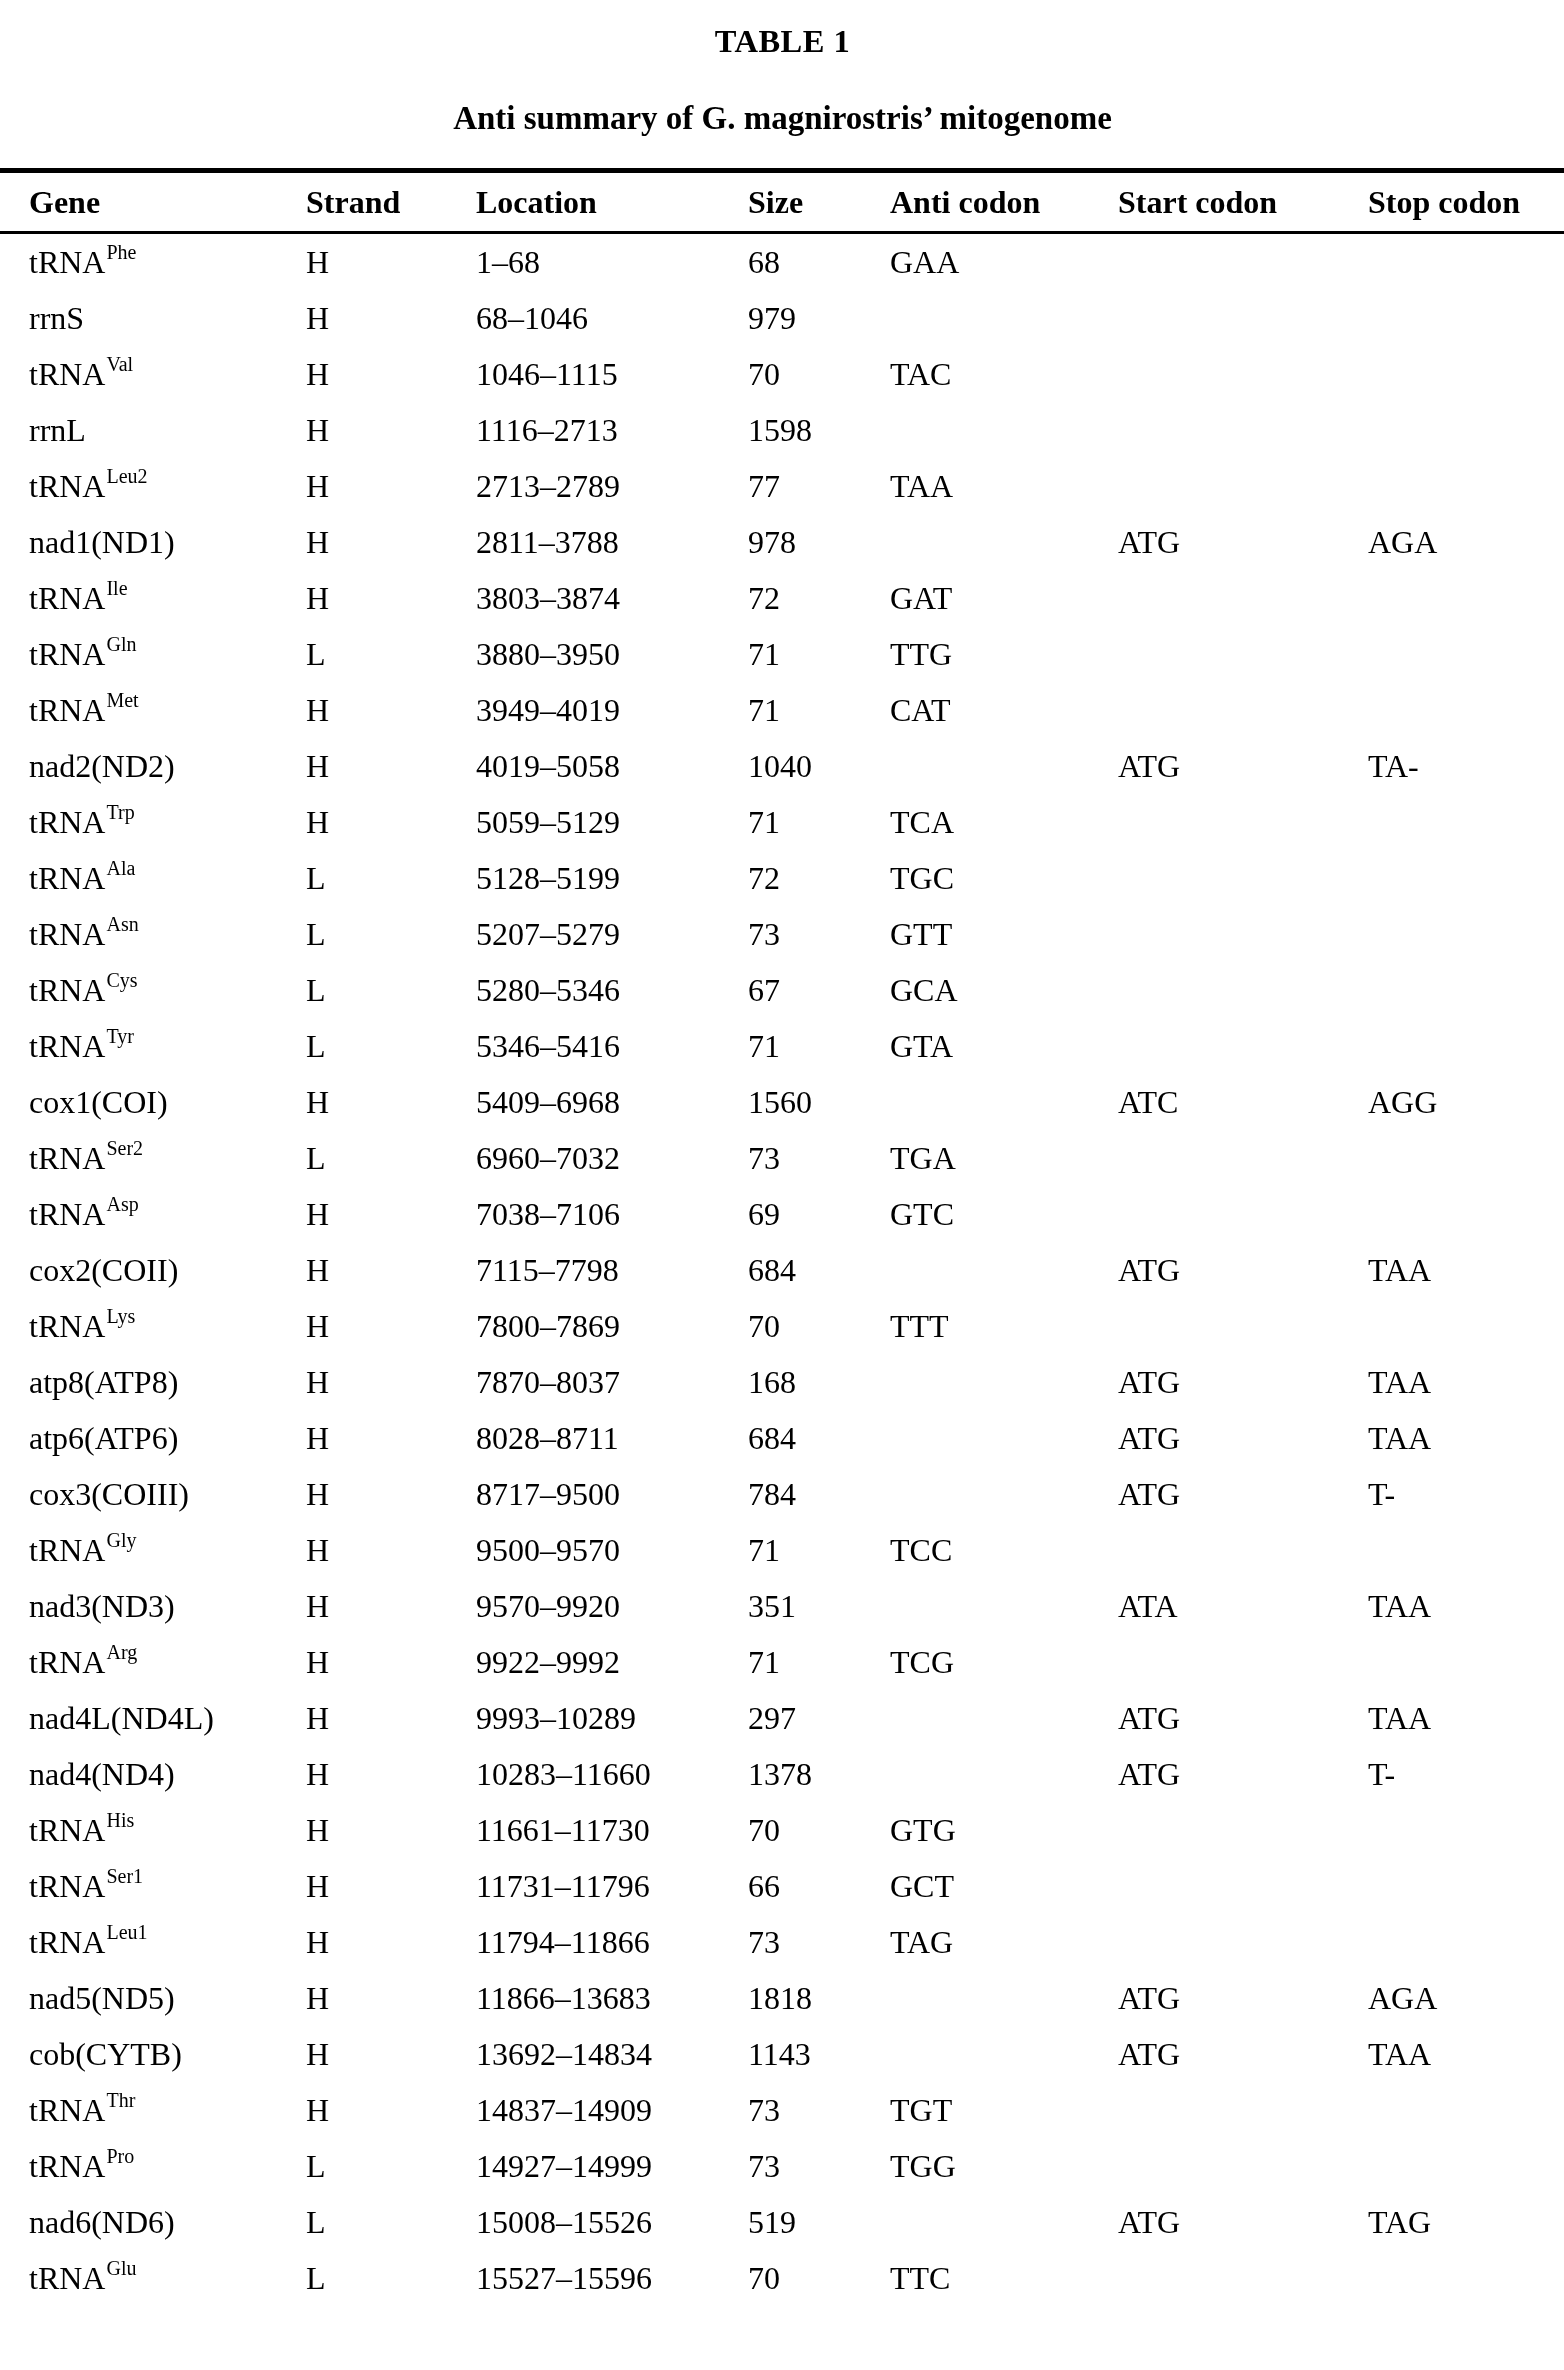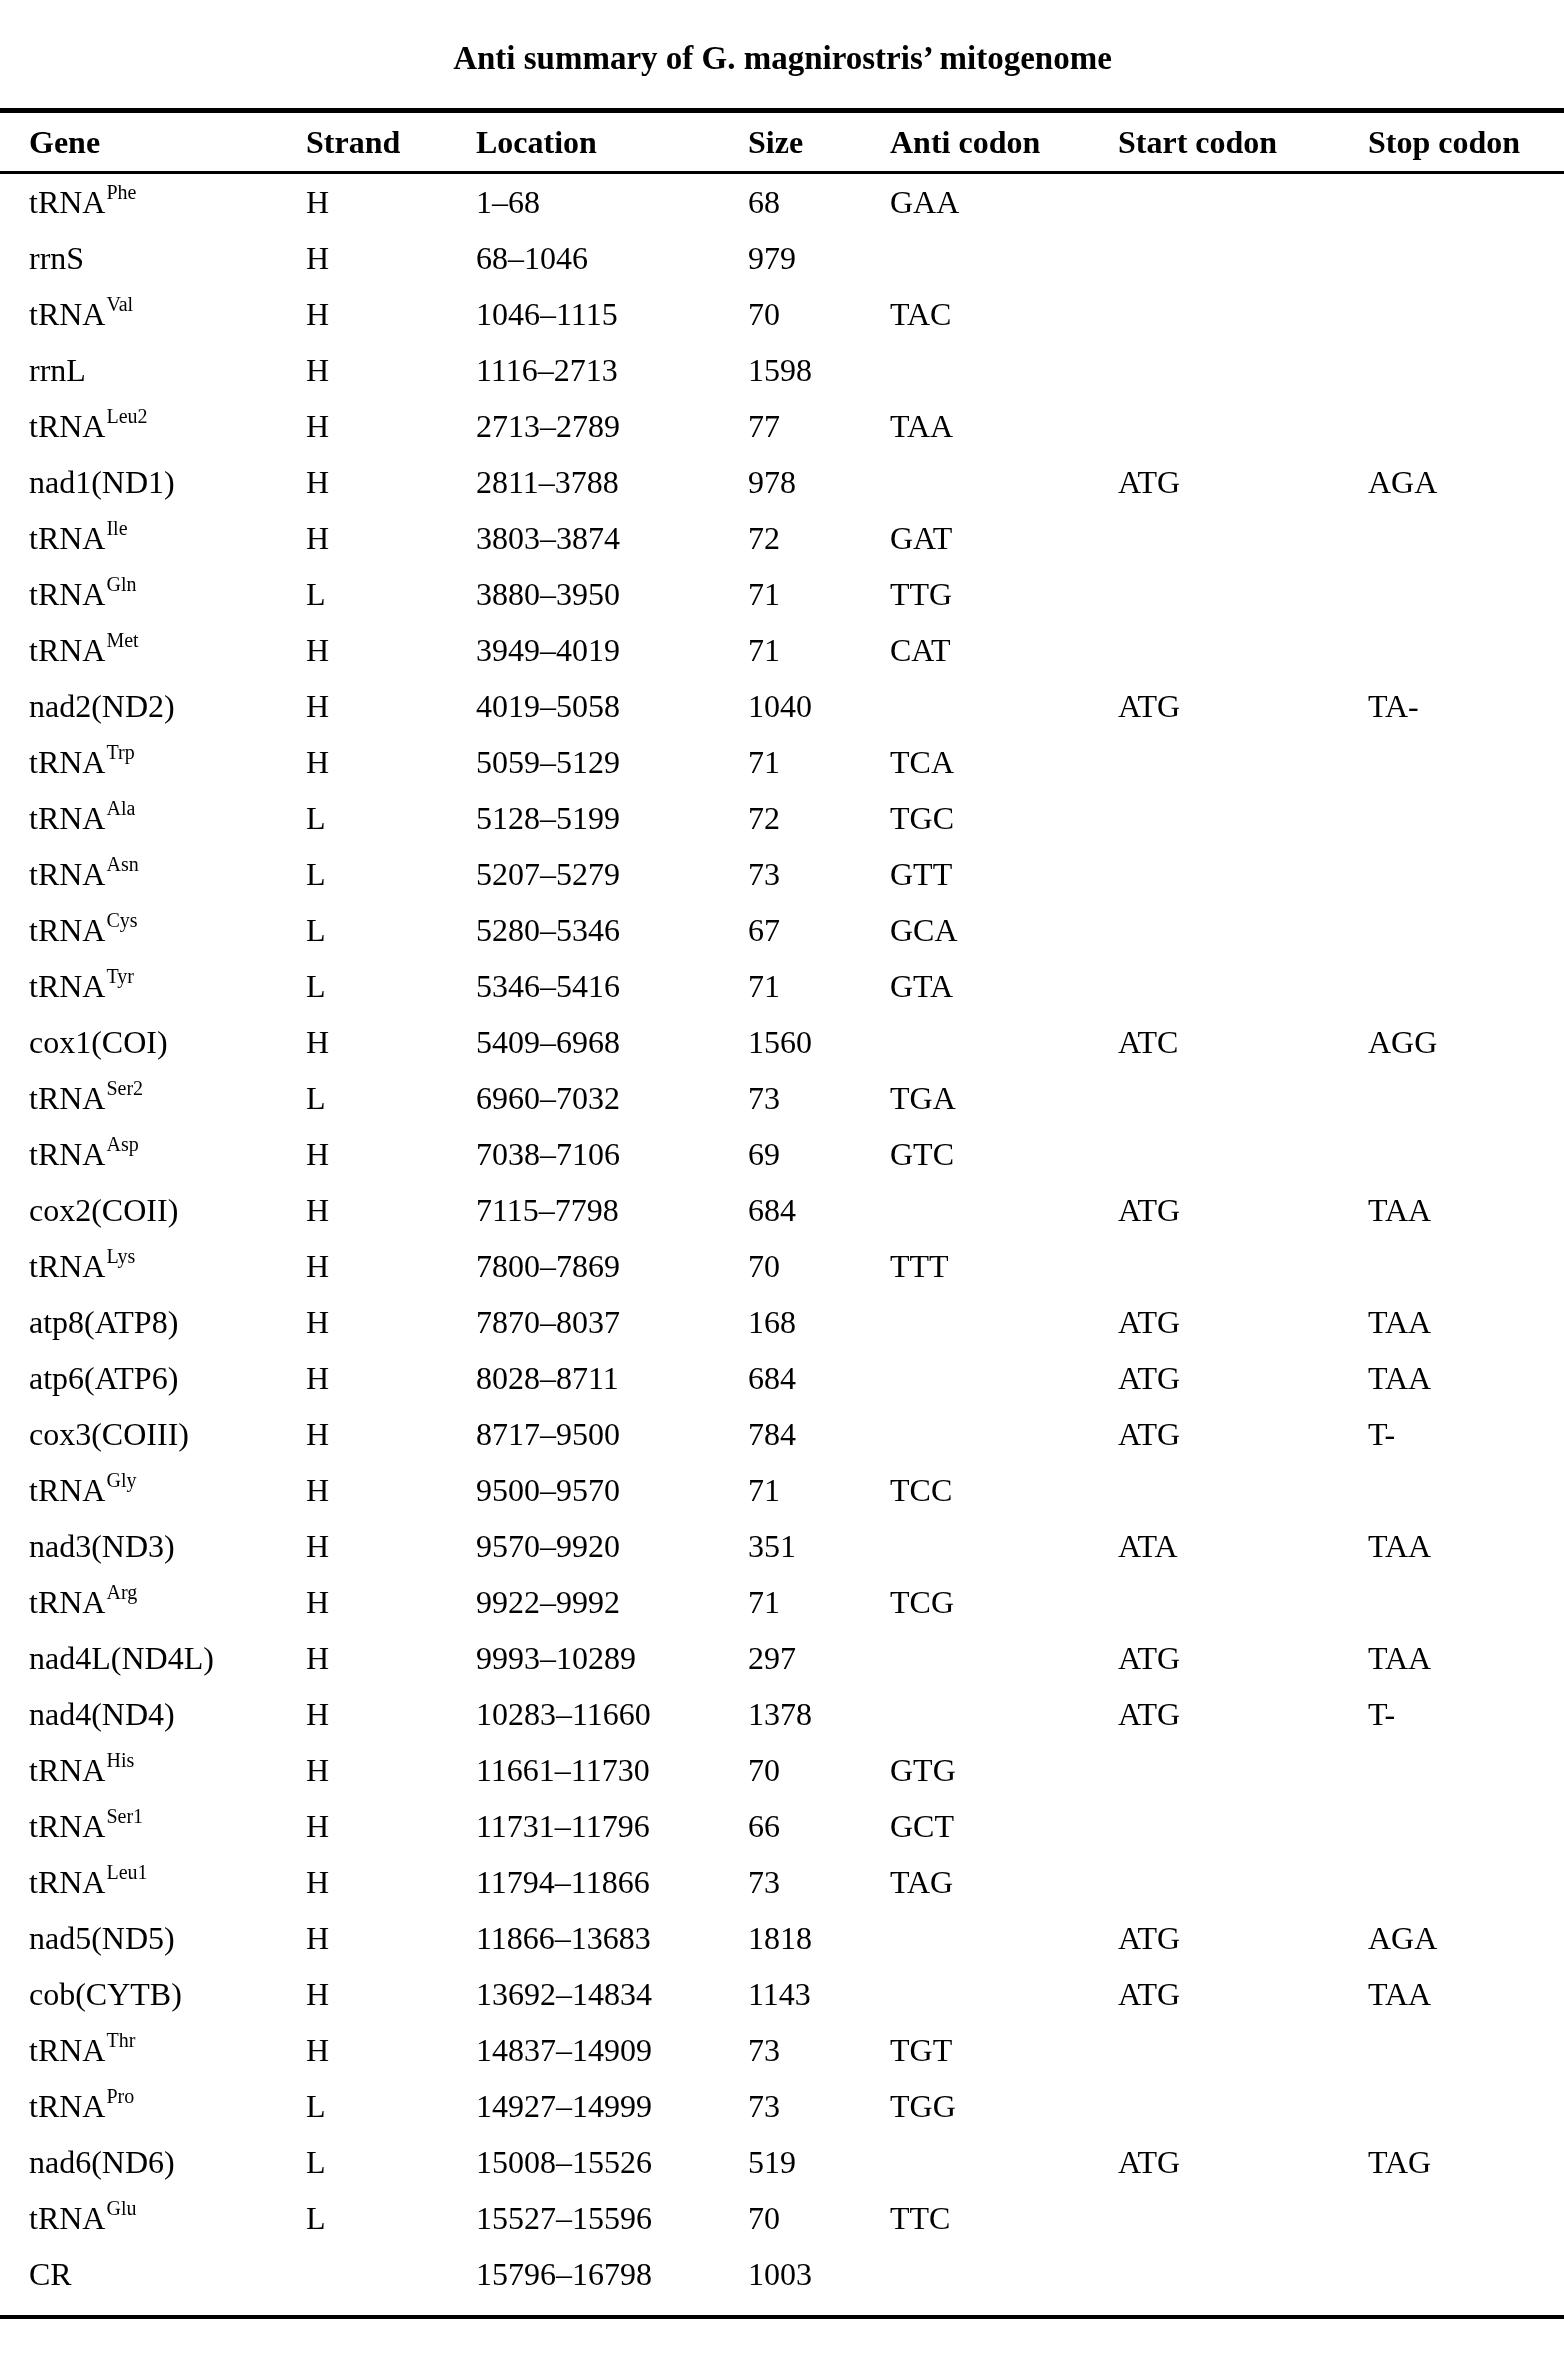--- a/index.html
+++ b/index.html
@@ -51,20 +51,21 @@
     font-size: 20px;
     position: relative;
     top: -13.4px;
     margin-left: 1px;
   }
 </style>
 </head>
 <body>
 
 <div class="page">
+  <div class="title">TABLE 1</div>
 
   <div class="subtitle">
     <span>Anti summary of </span><span class="species">G. magnirostris</span><span>’ mitogenome</span>
   </div>
 
   <div>
     <div class="rule-top"></div>
 
     <div class="thead">
       <div class="cell">Gene</div>
@@ -405,27 +406,18 @@
         </div>
         <div class="trow">
           <div class="cell">tRNA<span class="sup">Glu</span></div>
           <div class="cell">L</div>
           <div class="cell">15527–15596</div>
           <div class="cell">70</div>
           <div class="cell">TTC</div>
           <div class="cell"></div>
           <div class="cell"></div>
         </div>
-        <div class="trow">
-          <div class="cell">CR</div>
-          <div class="cell"></div>
-          <div class="cell">15796–16798</div>
-          <div class="cell">1003</div>
-          <div class="cell"></div>
-          <div class="cell"></div>
-          <div class="cell"></div>
-        </div>
       </div>
 
     <div class="rule-bottom"></div>
   </div>
 </div>
 
 
 </body></html>

